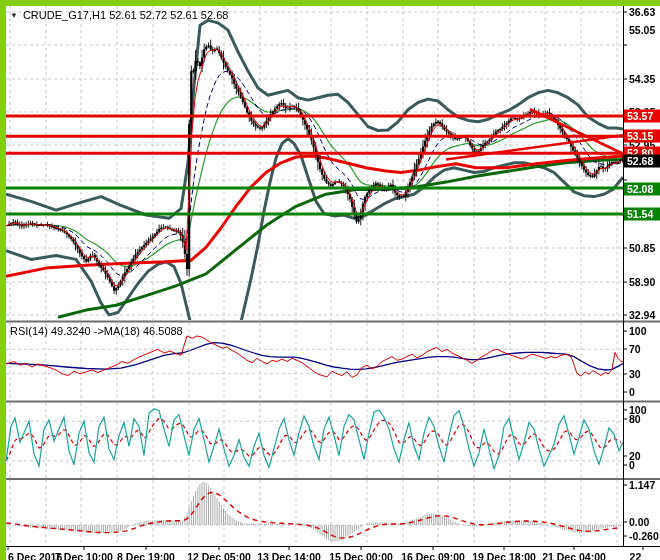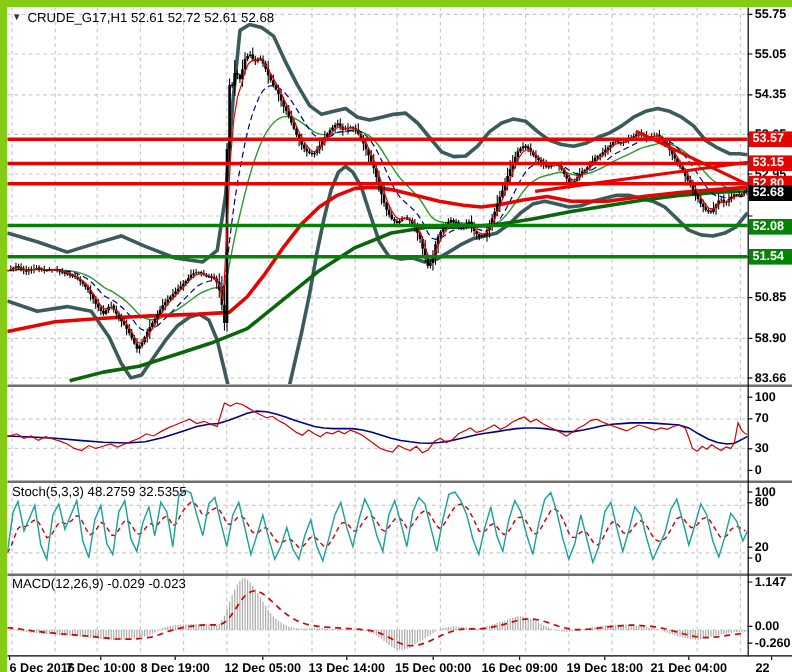--- a/index.html
+++ b/index.html
@@ -1041,34 +1041,33 @@
       <line x1="498" y1="541" x2="498" y2="544" stroke="#000" stroke-width="1"></line>
       <line x1="568" y1="541" x2="568" y2="544" stroke="#000" stroke-width="1"></line>
       <line x1="637" y1="541" x2="637" y2="544" stroke="#000" stroke-width="1"></line>
     </svg>
 
   <div id="titleBar" class="abs">
     <span class="arrow">▼</span><span>CRUDE_G17,H1</span>
     <span>52.61 52.72 52.61 52.68</span>
   </div>
 
-  <div class="abs indLabel" style="top:398px">Stoch(5,3,3) 48.2759 32.5355</div>
-  <div class="abs indLabel" style="top:475px">MACD(12,26,9) -0.029 -0.023</div>
+  <div class="abs indLabel" style="top:319px">RSI(14) 49.3240  -&gt;MA(18) 46.5088</div>
 
   <div id="priceAxis">
-      <span class="ytick" style="top: 6px;">55.75</span>
-      <span class="ytick" style="top: 39px;">55.05</span>
+      <span class="ytick" style="top: 6px;">36.63</span>
+      <span class="ytick" style="top: 24px;">55.05</span>
       <span class="ytick" style="top: 73px;">54.35</span>
       <span class="ytick" style="top: 106px;">53.65</span>
       <span class="ytick" style="top: 139px;">52.95</span>
       <span class="ytick" style="top: 174px; padding-left: 40px;">52.25</span>
       <span class="ytick" style="top: 208px;">51.55</span>
       <span class="ytick" style="top: 242px;">50.85</span>
       <span class="ytick" style="top: 276px;">58.90</span>
-      <span class="ytick" style="top: 309px;">83.66</span>
+      <span class="ytick" style="top: 309px;">32.94</span>
       <span class="ytick" style="top: 325px;">100</span>
       <span class="ytick" style="top: 343px;">70</span>
       <span class="ytick" style="top: 368px;">30</span>
       <span class="ytick" style="top: 386px;">0</span>
       <span class="ytick" style="top: 404px;">100</span>
       <span class="ytick" style="top: 413px;">80</span>
       <span class="ytick" style="top: 450px;">20</span>
       <span class="ytick" style="top: 459px;">0</span>
       <span class="ytick" style="top: 479px;">1.147</span>
       <span class="ytick" style="top: 516px;">0.00</span>

